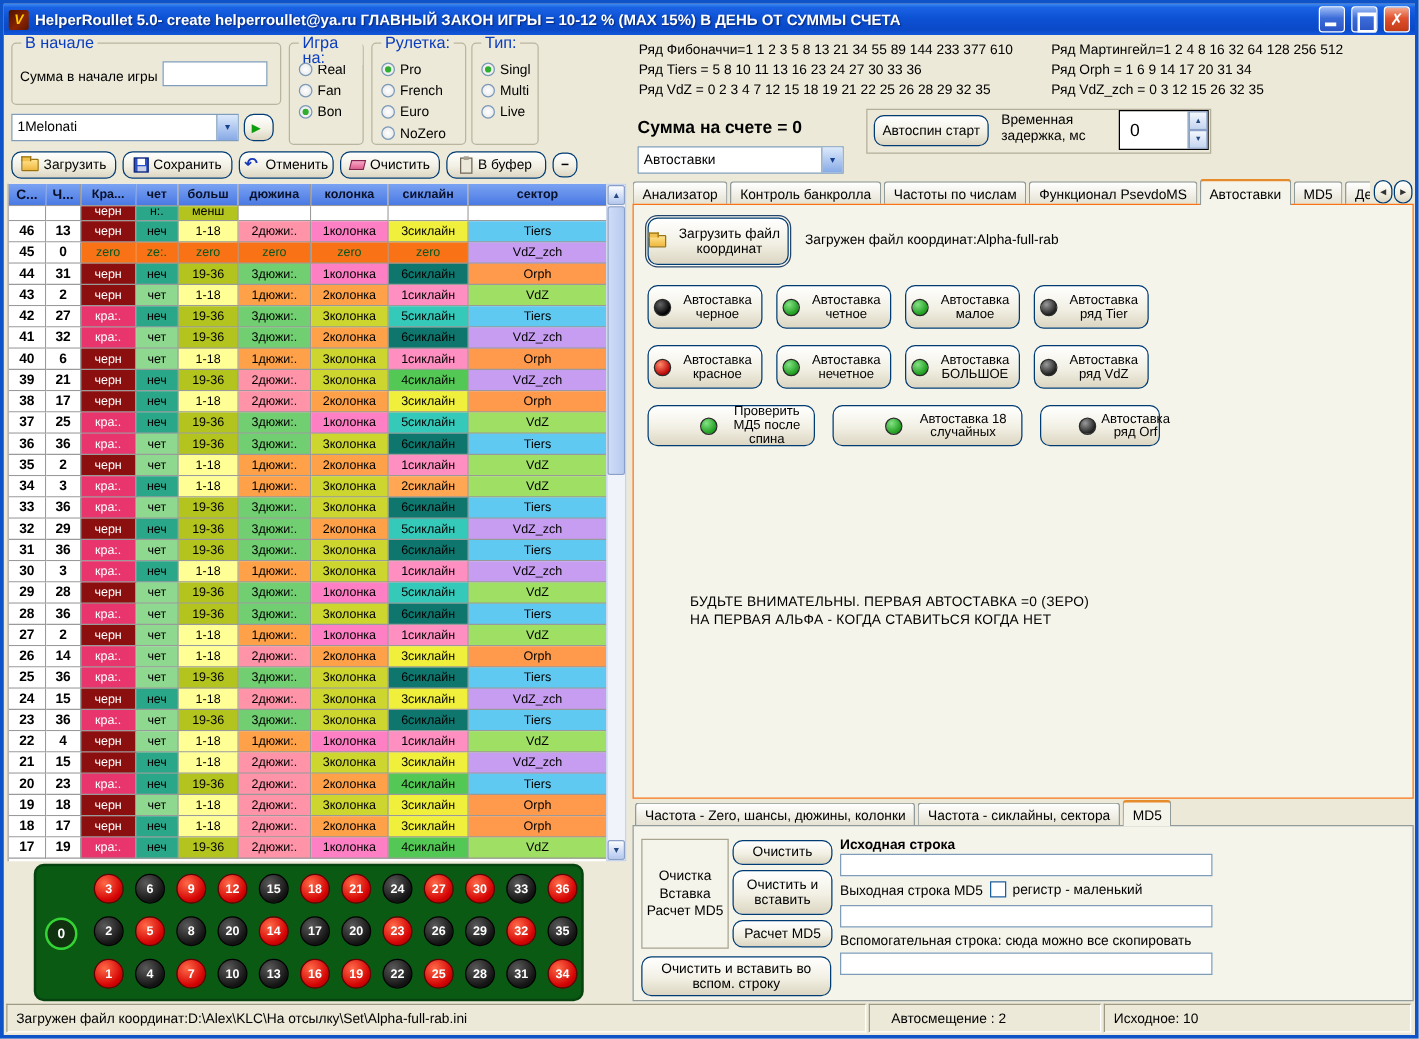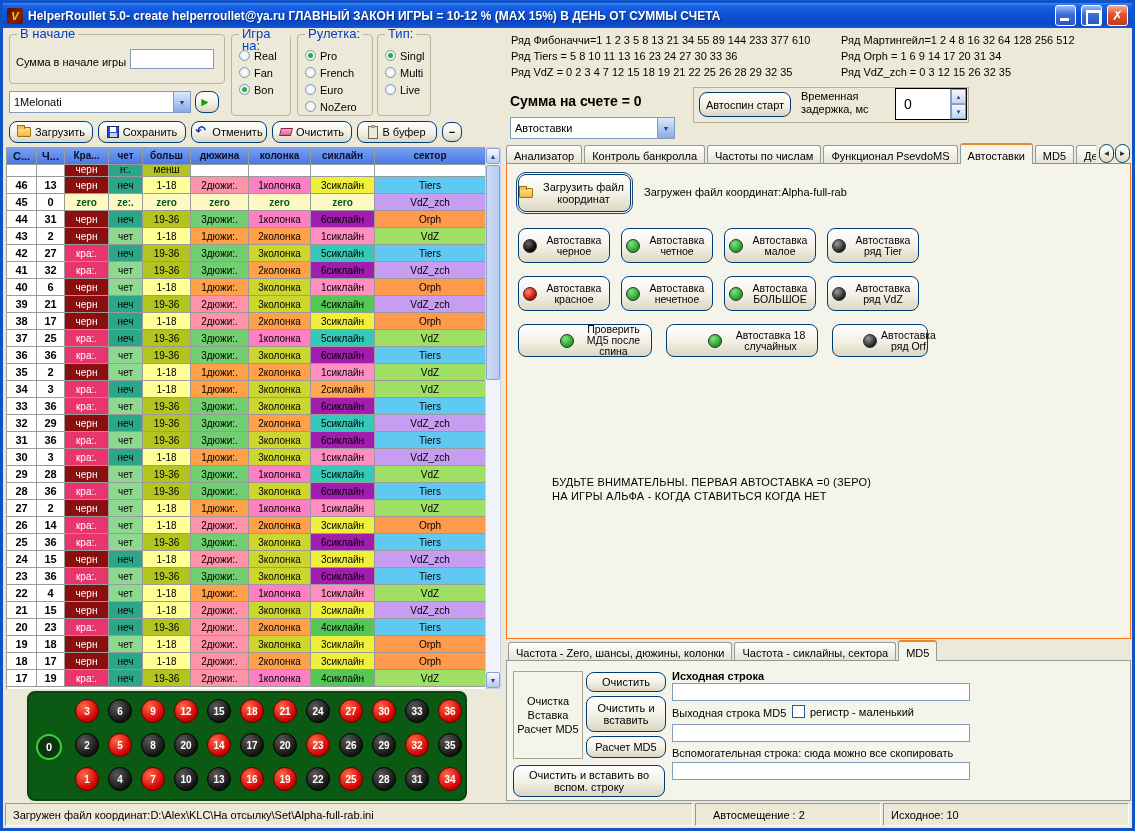--- a/index.html
+++ b/index.html
@@ -68,31 +68,31 @@
 .trow{display:flex;width:479px;height:17px;}
 .trow.thead{height:18px;}
 .trow.partial{height:12px;}
 .trow.partial .tcell{align-items:flex-end;padding-bottom:1px;}
 .tcell{display:flex;align-items:center;justify-content:center;border-right:1px solid #9a9a9a;border-bottom:1px solid #9a9a9a;overflow:hidden;white-space:nowrap;}
 .tcell.th{background:linear-gradient(180deg,#7ba3f2,#4a79e4);font-weight:700;color:#08102a;}
 .cc0{width:30px;}.cc1{width:28px;}.cc2{width:44px;}.cc3{width:34px;}.cc4{width:48px;}
 .cc5{width:58px;}.cc6{width:62px;}.cc7{width:64px;}.cc8{width:111px;}
 .cc0,.cc1{font-weight:700;font-size:11px;}
 .cw{background:#fff;}
-.cz{background:#fef9c3;color:#00571f;font-weight:700;}
+.cz{background:#f97316;color:#00571f;font-weight:400;}
 .cblk{background:#8c0f0f;color:#fff;}
 .cred{background:#e8356e;color:#fff;}
 .ceven{background:#8fd88f;}
 .codd{background:#2aa689;}
 .clo{background:#ffff96;}
 .chi{background:#b4c41f;}
 .cd1{background:#ffa148;}.cd2{background:#ff93a8;}.cd3{background:#71cf71;}
 .ck1{background:#ff7fc4;}.ck2{background:#ffa148;}.ck3{background:#ccd62e;}
 .cs1{background:#ff8fc0;}.cs2{background:#ffa753;}.cs3{background:#f0ef3c;}
-.cs4{background:#54c854;}.cs5{background:#35c9b9;}.cs6{background:#a21caf;}
+.cs4{background:#54c854;}.cs5{background:#35c9b9;}.cs6{background:#0f766e;}
 .ctiers{background:#5fc9f2;}.corph{background:#ff9a4d;}.czch{background:#c79df2;}.cvdz{background:#9fdf63;}
 
 
 #vscroll{position:absolute;left:482px;top:144px;width:16px;height:542px;background:#f0f3fa;border:1px solid #c6d3ea;}
 .sbtn{position:absolute;left:0;width:14px;height:16px;background:linear-gradient(180deg,#fdfefe,#cfdcf6 60%,#b4c8ee);border:1px solid #8ba0c8;border-radius:2px;display:flex;align-items:center;justify-content:center;}
 .sbtn::before{font-size:7px;color:#274a80;}
 #sb-up{top:0;}#sb-up::before{content:"▲";}
 #sb-down{bottom:0;}#sb-down::before{content:"▼";}
 #sb-thumb{position:absolute;left:0;top:17px;width:14px;height:215px;background:linear-gradient(90deg,#cfdcf6,#b7cbf0);border:1px solid #8ba0c8;border-radius:2px;}
 
@@ -778,21 +778,21 @@
         <button class="xpbtn stakebtn">
           <span class="chip ic-green-chip"></span>
           <span class="slabel">Автоставка 18 случайных</span>
         </button>
         <button class="xpbtn stakebtn">
           <span class="chip ic-dark-chip"></span>
           <span class="slabel">Автоставка ряд Orf</span>
         </button>
       </div>
     <div id="warn1" class="warn">БУДЬТЕ ВНИМАТЕЛЬНЫ. ПЕРВАЯ АВТОСТАВКА =0 (ЗЕРО)</div>
-    <div id="warn2" class="warn">НА ИГРЫ АЛЬФА - КОГДА СТАВИТЬСЯ КОГДА НЕТ</div>
+    <div id="warn2" class="warn">НА ПЕРВАЯ АЛЬФА - КОГДА СТАВИТЬСЯ КОГДА НЕТ</div>
   </div>
 
   <div id="bottom-tabs" class="tabstrip">
       <div class="tab">Частота - Zero, шансы, дюжины, колонки</div>
       <div class="tab">Частота - сиклайны, сектора</div>
       <div class="tab active">MD5</div>
     </div>
   <div id="bottom-panel">
     <div id="md5-left-label">Очистка
 Вставка

